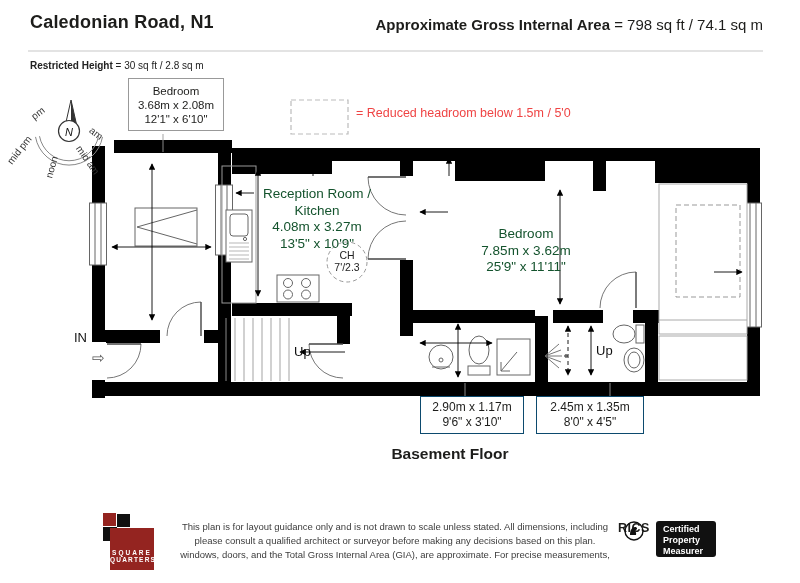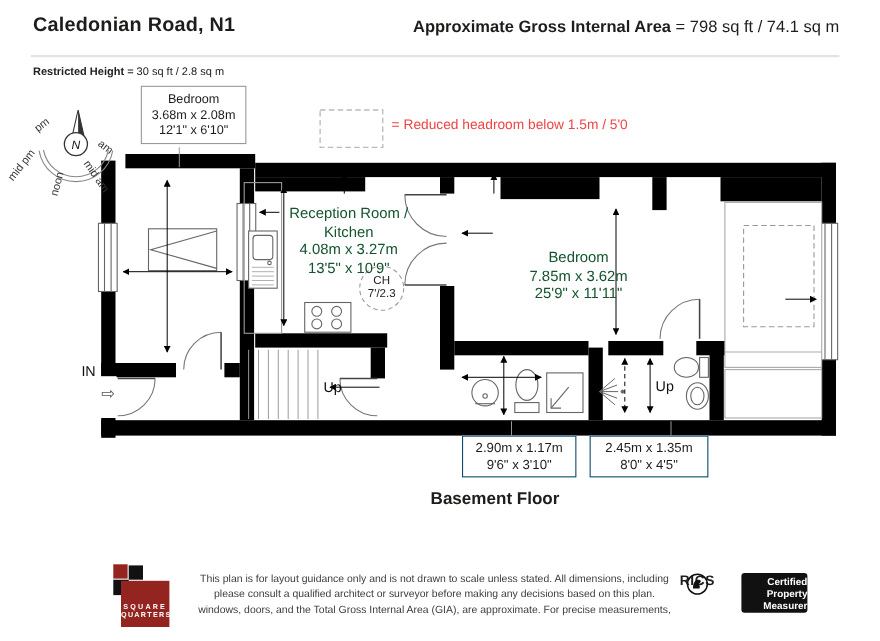--- a/index.html
+++ b/index.html
@@ -25,23 +25,23 @@
   .floor-title{left:450px;top:445px;font-size:15.5px;font-weight:bold;transform:translateX(-50%);}
   .disclaimer{position:absolute;left:180px;top:520px;width:430px;text-align:center;
               font-size:9.5px;line-height:14px;color:#3c3c3c;}
   .logo-sq{position:absolute;}
   .logo-big{left:110px;top:528px;width:44px;height:42px;background:#942420;color:#fff;
             text-align:center;}
   .logo-big .w1{display:block;margin-top:21px;font-size:6.5px;letter-spacing:2px;font-weight:bold;}
   .logo-big .w2{display:block;font-size:6.5px;letter-spacing:1.2px;font-weight:bold;}
   .rics-wrap{position:absolute;left:612px;top:520px;width:44px;text-align:center;}
   .rics-word{font-size:12.5px;font-weight:bold;letter-spacing:.5px;margin-top:1px;}
-  .badge{position:absolute;left:674px;top:521px;width:60px;height:36px;background:#111;
+  .badge{position:absolute;left:656px;top:521px;width:60px;height:36px;background:#111;
          border-radius:3px;color:#fff;font-size:9px;font-weight:bold;line-height:11px;
-         padding:3px 0 0 7px;box-sizing:border-box;text-align:right;}
+         padding:3px 0 0 7px;box-sizing:border-box;}
   svg{position:absolute;left:0;top:0;}
   .wall{fill:#000;}
   .thin{fill:none;stroke:#777;stroke-width:1;}
   .fix{fill:#fff;stroke:#666;stroke-width:1;}
   .dim{stroke:#000;stroke-width:0.9;fill:none;}
   .leader{stroke:#999;stroke-width:0.9;}
 </style>
 </head>
 <body>
 

